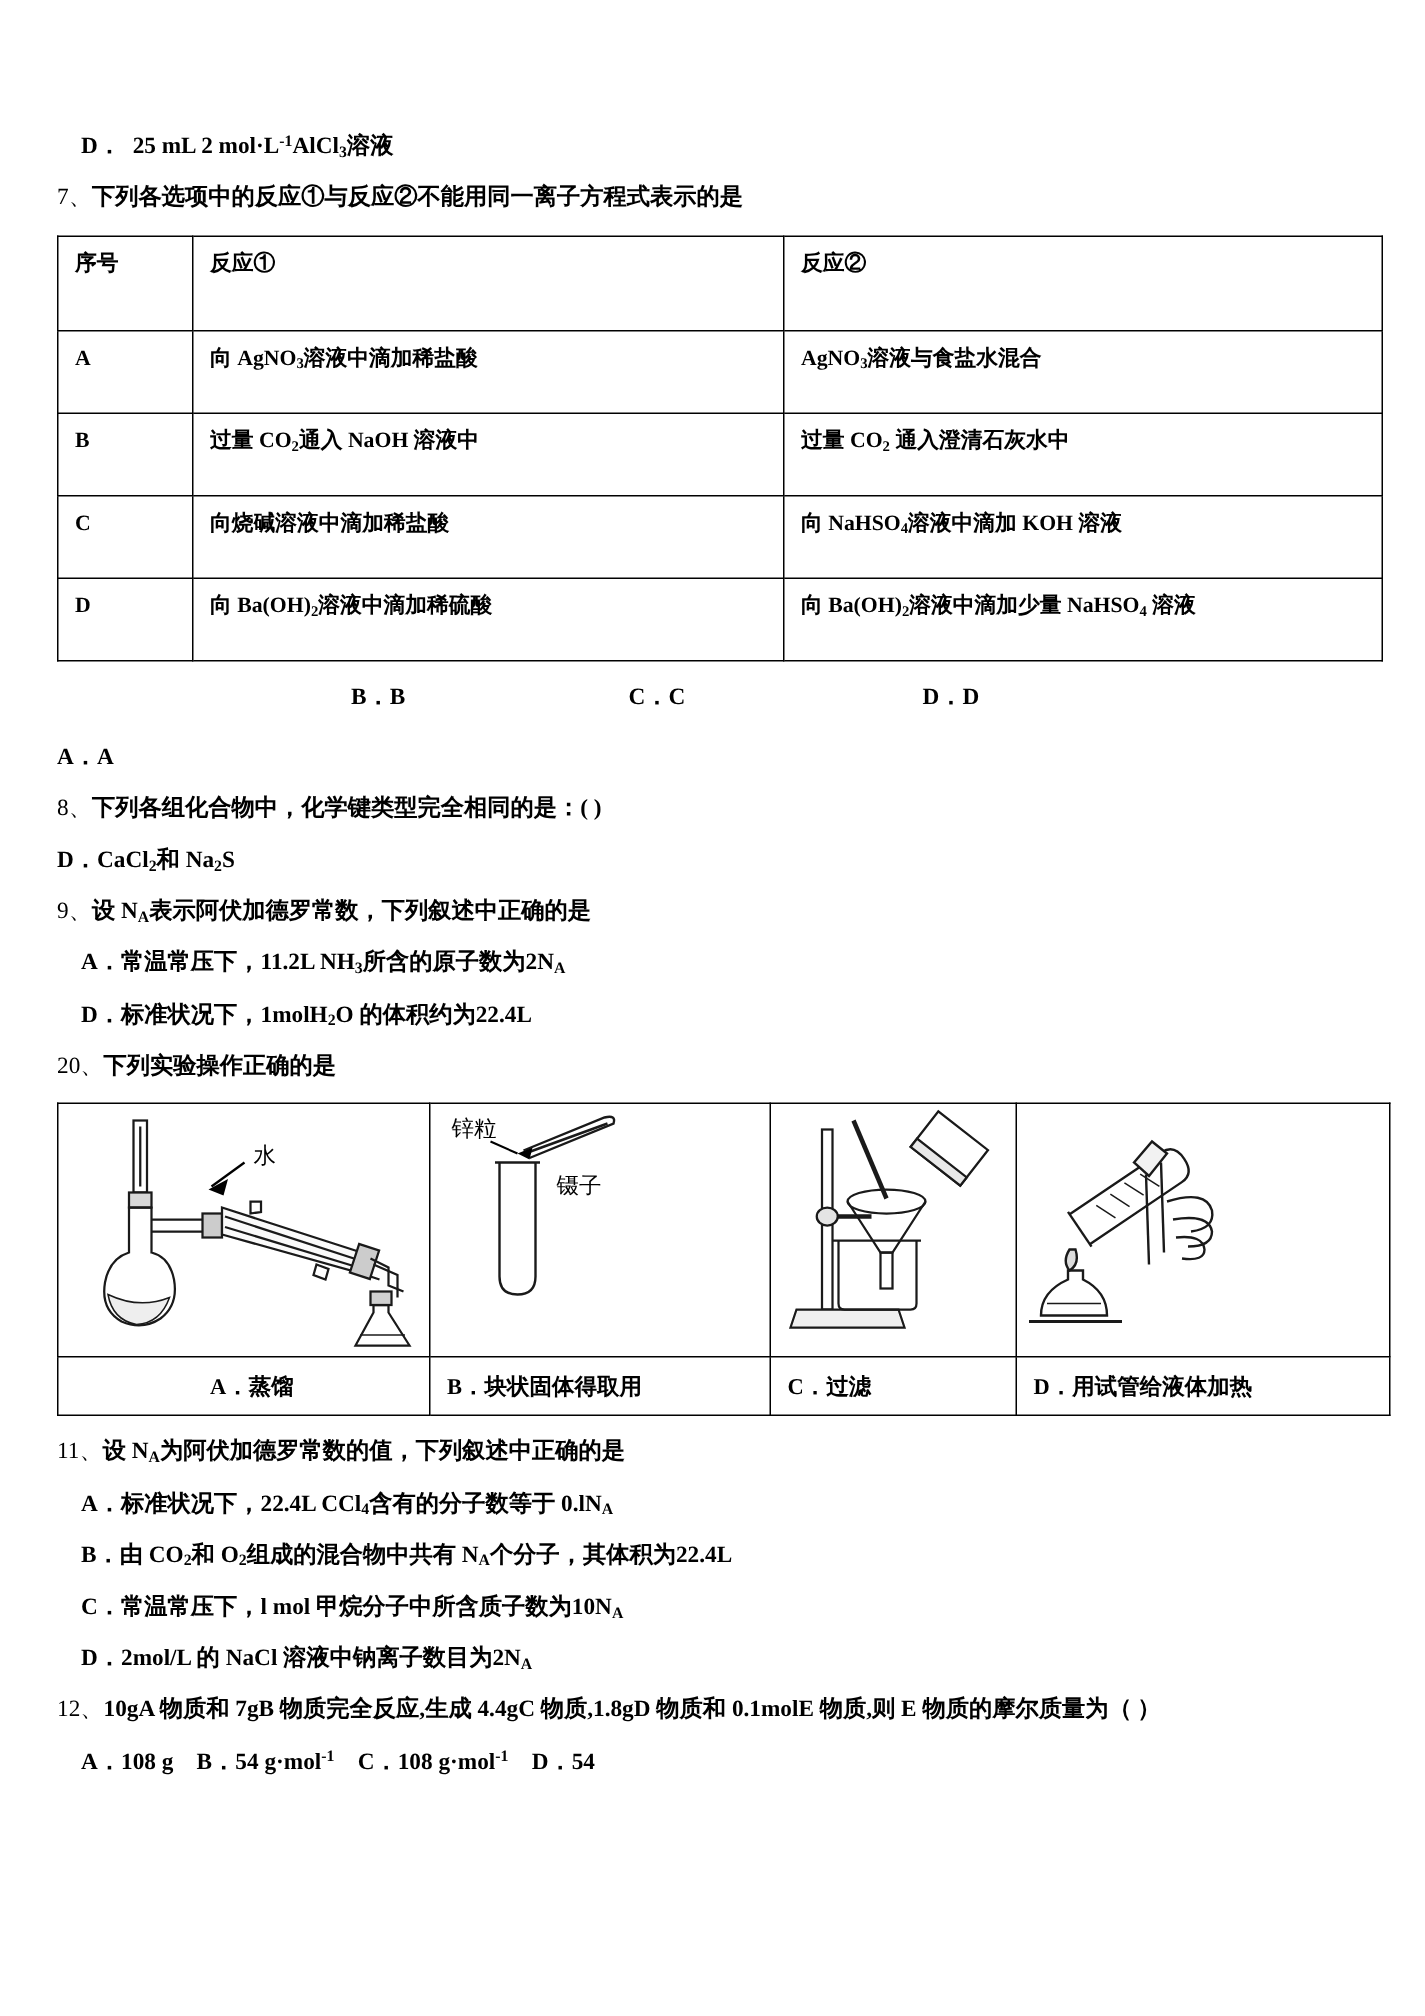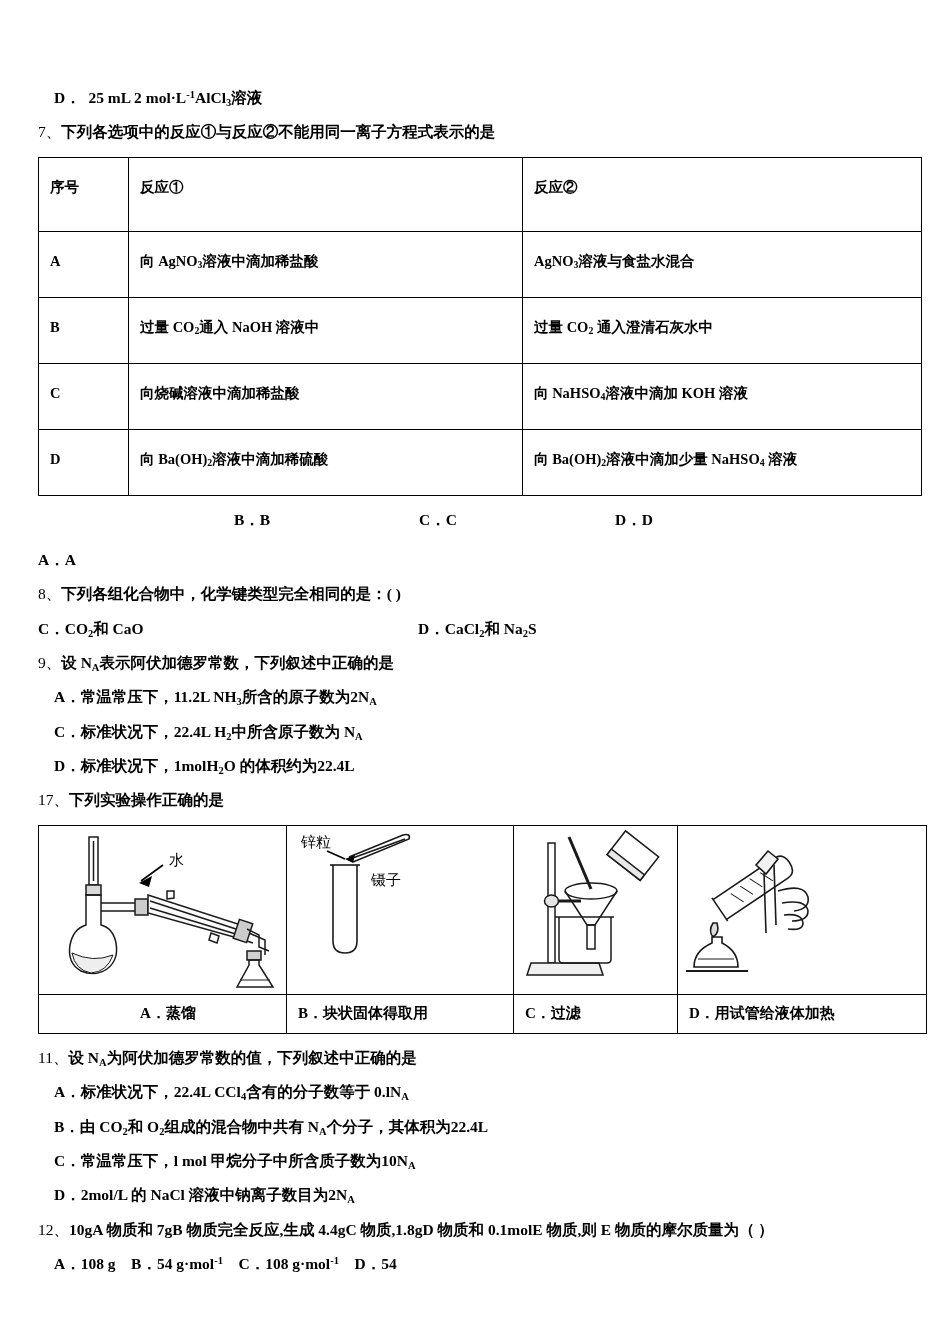--- a/index.html
+++ b/index.html
@@ -67,21 +67,21 @@
   table.rx {
     border-collapse: collapse;
     width: 884px;
     margin: 0 0 14px 0;
     table-layout: fixed;
   }
   table.rx td {
     border: 1.2px solid #000;
     font-size: 14.5px;
     font-weight: bold;
-    padding: 20px 10px 9px 11px;
+    padding: 9px 10px 9px 11px;
     vertical-align: top;
     line-height: 1.3;
   }
   table.rx td.c1 { width: 68px; }
   table.rx td.c2 { width: 372px; }
   table.rx tr.hdr td { height: 44px; }
   table.rx tr.body td { height: 36px; }
 
   
   table.appt {
@@ -159,33 +159,31 @@
     <span class="w4a">A．A</span>
     <span class="w4b">B．B</span>
     <span class="w4c">C．C</span>
     <span>D．D</span>
   </div>
 
   <div class="qstem">
     <span class="qnum">8、</span><span>下列各组化合物中，化学键类型完全相同的是：(     )</span>
   </div>
   <div class="opt-row">
-    <span class="w2a">C．CO<sub>2</sub>和 CaO</span>
     <span>D．CaCl<sub>2</sub>和 Na<sub>2</sub>S</span>
   </div>
 
   <div class="qstem">
     <span class="qnum">9、</span><span>设 N<sub>A</sub>表示阿伏加德罗常数，下列叙述中正确的是</span>
   </div>
   <div class="qline">A．常温常压下，11.2L NH<sub>3</sub>所含的原子数为2N<sub>A</sub></div>
-  <div class="qline">C．标准状况下，22.4L H<sub>2</sub>中所含原子数为 N<sub>A</sub></div>
   <div class="qline">D．标准状况下，1molH<sub>2</sub>O 的体积约为22.4L</div>
 
   <div class="qstem">
-    <span class="qnum">17、</span><span>下列实验操作正确的是</span>
+    <span class="qnum">20、</span><span>下列实验操作正确的是</span>
   </div>
 
   <table class="appt">
     <tbody>
           <tr>
       <td class="fig col-a">
         <svg width="240" height="162" viewBox="0 0 240 162">
           <g fill="none" stroke="#1a1a1a" stroke-width="1.5">
 
             <rect x="46" y="8" width="9" height="48"></rect>

